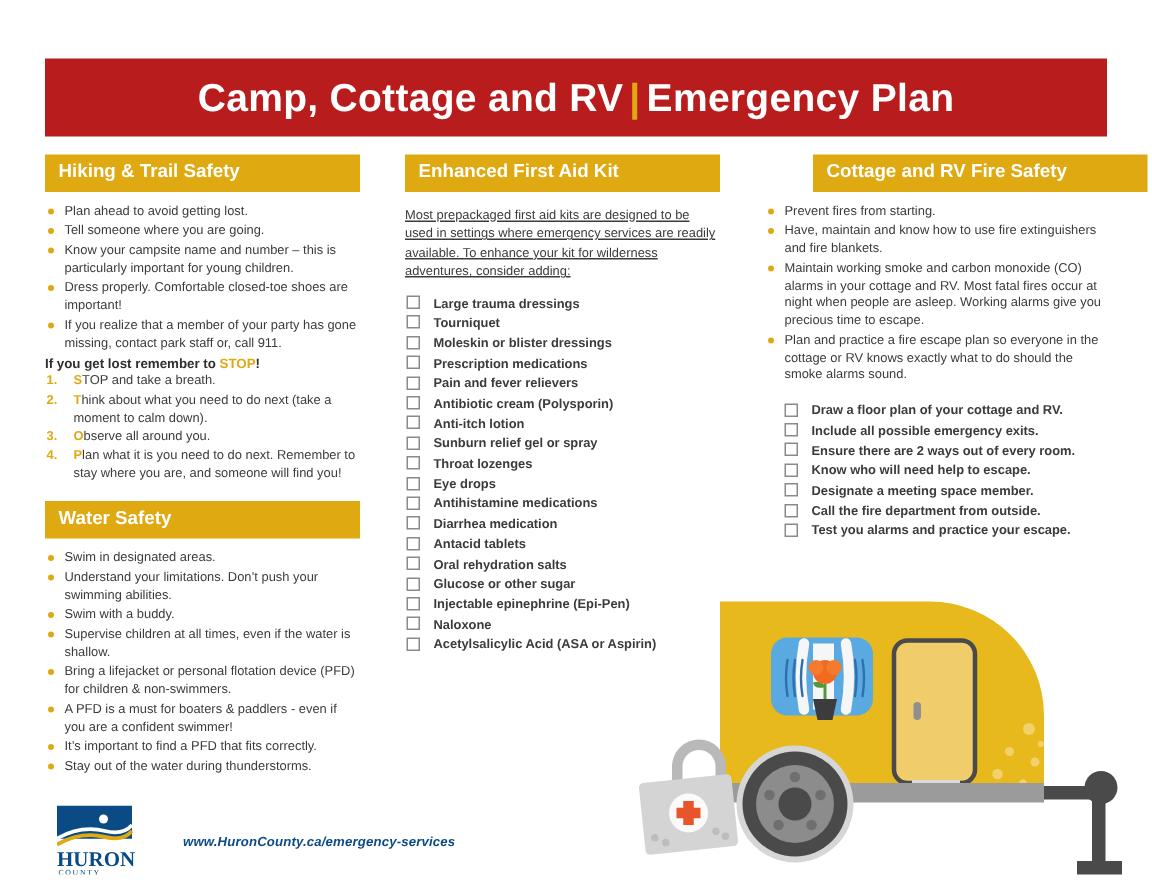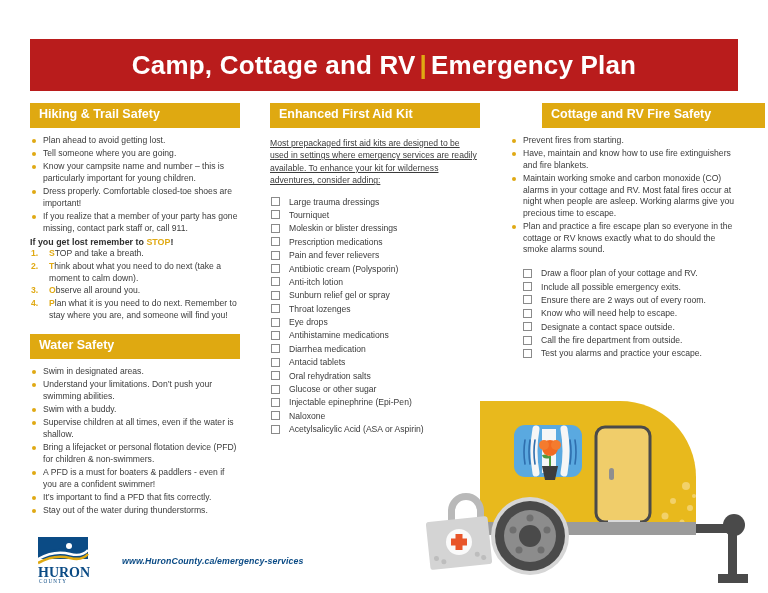--- a/index.html
+++ b/index.html
@@ -61,21 +61,21 @@
     font-size:8.6px;line-height:1.36;color:#3b3b3b;
     counter-increment:s;
   }
   ol.stoplist li::before{
     content:counter(s) ".";position:absolute;left:1px;top:0;
     color:#e0a913;font-weight:bold;font-size:8.6px;
   }
   .cap{color:#e0a913;font-weight:bold;}
 
   
-  ul.checks{list-style:none;margin:9px 0 0 0;padding:0;}
+  ul.checks{list-style:none;margin:9px 0 0 0;padding:0;font-weight:bold;}
   ul.checks li{
     position:relative;padding-left:19px;margin-bottom:1.2px;
     font-size:8.6px;line-height:1.42;color:#3b3b3b;
   }
   ul.checks li::before{
     content:"";position:absolute;left:1px;top:1.5px;
     width:7px;height:7px;border:1px solid #8a8a8a;background:#fff;
   }
   ul.checks.indent{margin-left:12px;margin-top:11px;}
 
@@ -179,21 +179,21 @@
       <li>Have, maintain and know how to use fire extinguishers and fire blankets.</li>
       <li>Maintain working smoke and carbon monoxide (CO) alarms in your cottage  and RV.  Most fatal fires occur at night when people are asleep. Working  alarms give you precious time to escape.</li>
       <li>Plan and practice a fire escape plan so everyone in the cottage or RV knows exactly what to do should the smoke alarms sound.</li>
     </ul>
 
     <ul class="checks indent">
       <li>Draw a floor plan of your cottage and RV.</li>
       <li>Include all possible emergency exits.</li>
       <li>Ensure there are 2 ways out of every room.</li>
       <li>Know who will need help to escape.</li>
-      <li>Designate a contact space outside.</li>
+      <li>Designate a meeting space member.</li>
       <li>Call the fire department from outside.</li>
       <li>Test you alarms and practice your escape.</li>
     </ul>
   </div>
 
   <div class="rv">
     <svg width="350" height="205" viewBox="0 0 350 205" xmlns="http://www.w3.org/2000/svg">
 
       <path d="M62 13 h140 a76 76 0 0 1 76 76 v45 h-216 z" fill="#e8b91d"></path>
 

